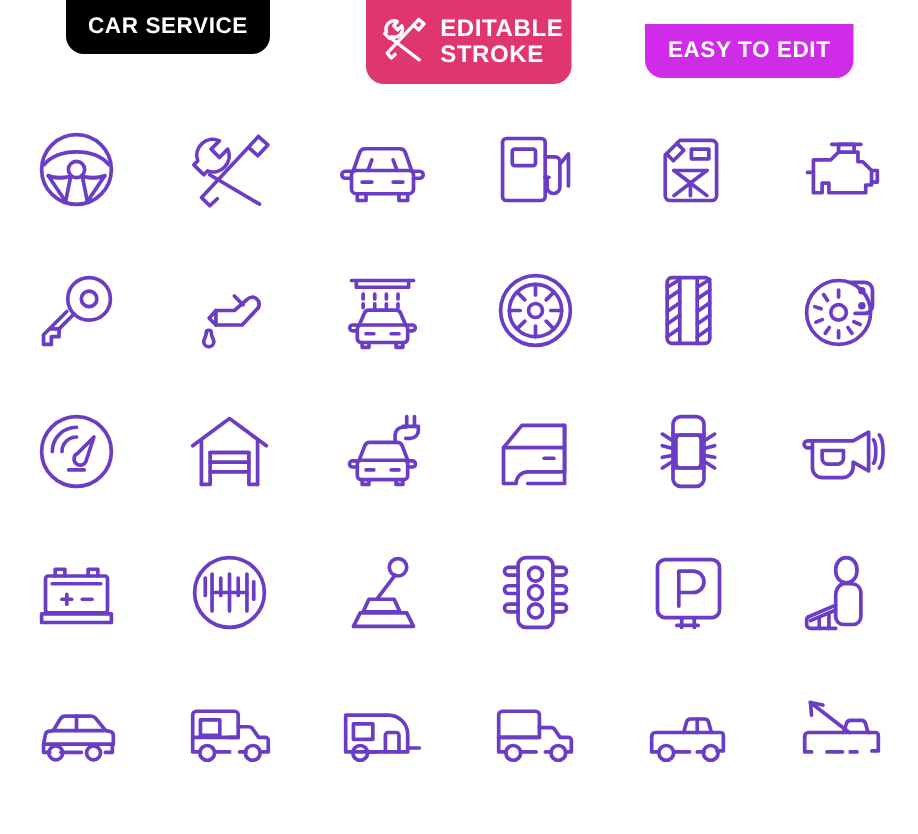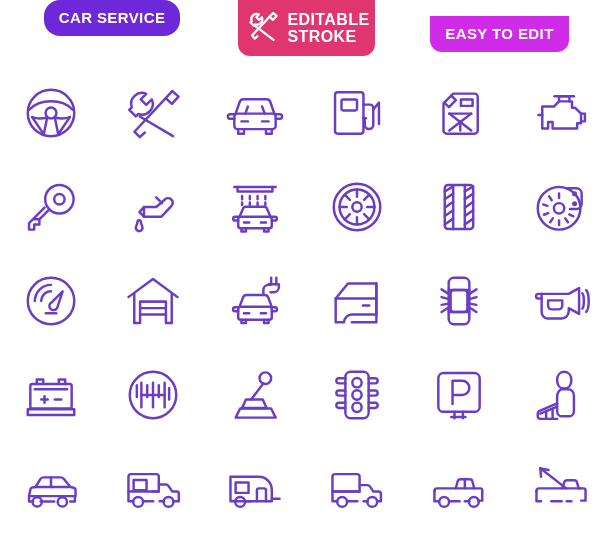--- a/index.html
+++ b/index.html
@@ -38,27 +38,26 @@
     font-weight: bold;
     letter-spacing: 0.4px;
     white-space: nowrap;
     line-height: 1.08;
   }
 
   #badge-car-service {
     left: 44px;
     width: 136px;
     height: 36px;
-    background: #6d28d9;
-    border-radius: 16px;
+    background: #000000;
   }
   #badge-car-service .badge-label { font-size: 15px; }
 
   #badge-editable-stroke {
-    left: 238px;
+    left: 244px;
     width: 137px;
     height: 56px;
     background: #E0366F;
     padding-left: 2px;
     gap: 6px;
   }
   #badge-editable-stroke .badge-label {
     font-size: 16px;
     text-align: left;
   }

